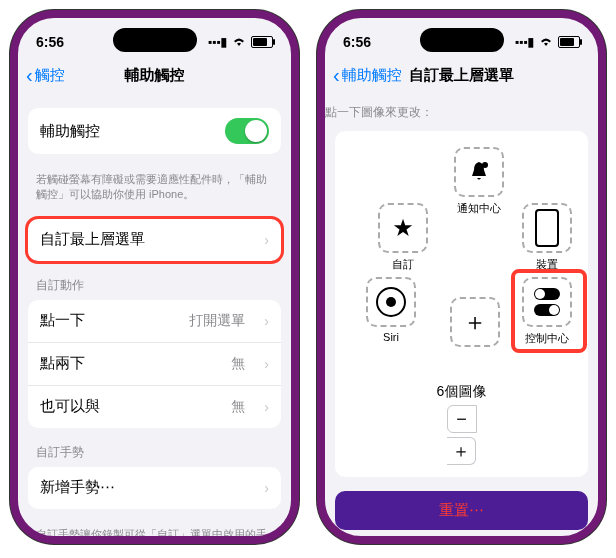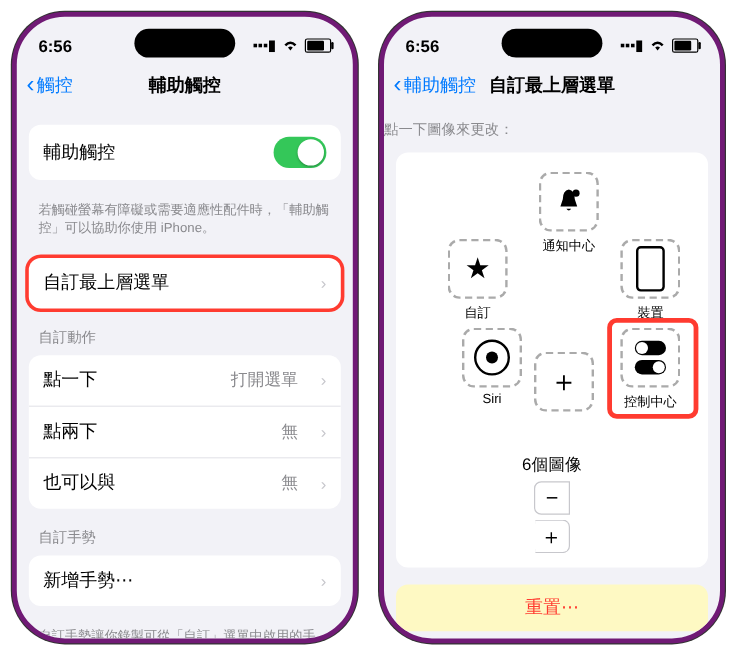--- a/index.html
+++ b/index.html
@@ -5,21 +5,21 @@
   body {
     margin: 0;
     padding: 10px;
     background: #fff;
     font-family: -apple-system, "Helvetica Neue", Arial, sans-serif;
     display: flex;
     gap: 18px;
   }
   .phone {
     width: 280px;
-    border: 4px solid #701a75;
+    border: 8px solid #701a75;
     border-radius: 44px;
     background: #f2f2f7;
     overflow: hidden;
     position: relative;
     height: 518px;
     box-shadow: 0 0 0 1px #333;
   }
   .island {
     position: absolute;
     top: 10px;
@@ -100,21 +100,21 @@
     padding:6px 14px 0; font-size:14px;flex-direction:column;
   }
   .step {
     width:28px; height:26px; border:1px solid #c7c7cc; border-radius:6px;
     display:flex; align-items:center; justify-content:center; font-size:18px; color:#000;
     background:#fff;
   }
   .step.minus { border-radius:6px 0 0 6px; }
   .step.plus  { border-radius:0 6px 6px 0; border-left:none; }
   .reset-row {
-    background:#fef9c3; margin:14px 10px; border-radius:10px; text-align:center;
+    background:#4c1d95; margin:14px 10px; border-radius:10px; text-align:center;
     padding:10px; color:#ff3b30; font-size:15px;
   }
   .lock-rect {
     width:20px; height:34px; border:2px solid #000; border-radius:4px; display:block;
   }
   .switches { display:flex; flex-direction:column; gap:4px; }
   .sw { width:26px; height:12px; border-radius:7px; background:#000; position:relative; }
   .sw::after { content:""; position:absolute; top:1px; width:10px; height:10px; background:#fff; border-radius:50%; }
   .sw.a::after { left:1px; }
   .sw.b::after { right:1px; }
@@ -257,21 +257,21 @@
         <div class="lbl">自訂</div>
       </div>
 
       <div class="slot" style="left:176px; top:56px;">
         <div class="iconbox">
             <span class="lock-rect"></span>
           </div>
         <div class="lbl">裝置</div>
       </div>
 
-      <div class="slot" style="left:44px; top:130px;">
+      <div class="slot" style="left:20px; top:130px;">
         <div class="iconbox">
             <span class="siri">
               <i></i>
             </span>
           </div>
         <div class="lbl">Siri</div>
       </div>
 
       <div class="slot" style="left:104px; top:150px;">
         <div class="iconbox plain">＋</div>

